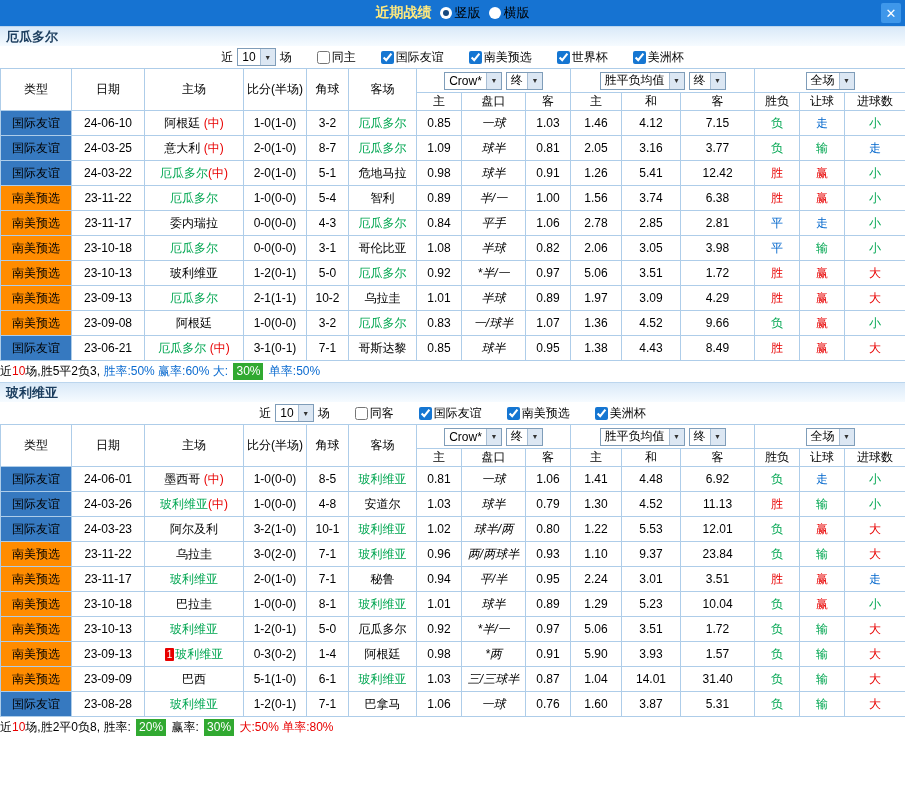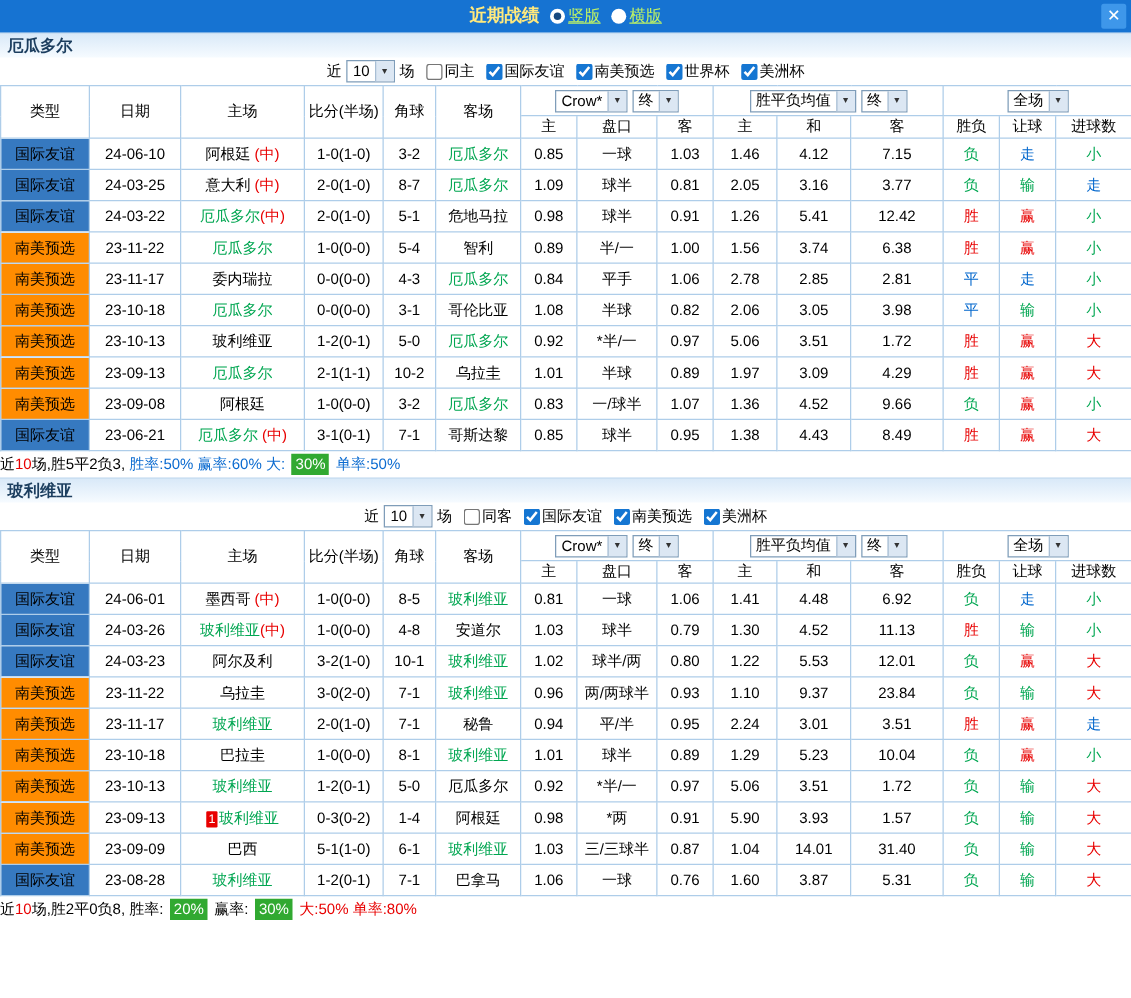--- a/index.html
+++ b/index.html
@@ -7,36 +7,36 @@
   body {
     font-family: "Liberation Sans", "DejaVu Sans", sans-serif;
     background: #fff; overflow: hidden;
   }
   .app { width: 905px; height: 798px; display: flex; flex-direction: column; background: #fff; }
 
   
   .topbar { flex: none; height: 26px; background: #1673d2; display: flex; align-items: center; position: relative; }
   .topcenter { margin: 0 auto; display: flex; align-items: center; gap: 8px; }
   .bartitle { color: #ffe97d; font-weight: bold; font-size: 14px; }
-  .radio { display: inline-flex; align-items: center; gap: 3px; color: #bef264; font-size: 13px; cursor: pointer; text-decoration: underline; }
+  .radio { display: inline-flex; align-items: center; gap: 3px; color: #000000; font-size: 13px; cursor: pointer; }
   .rd { width: 12px; height: 12px; border-radius: 50%; background: #fff; display: inline-block; position: relative; flex: none; }
   .rd.sel::after { content: ""; position: absolute; left: 3px; top: 3px; width: 6px; height: 6px; border-radius: 50%; background: #17497f; }
   .closebtn { position: absolute; right: 4px; top: 3px; width: 20px; height: 20px; background: #3e97ea;
     color: #fff; font-size: 13px; font-weight: bold; display: flex; align-items: center; justify-content: center;
     border-radius: 2px; cursor: pointer; }
   .bottombar { flex: none; margin-top: auto; height: 20px; background: #1673d2; display: flex; align-items: center;
     justify-content: center; gap: 8px; overflow: hidden; }
 
   
   .sec { flex: none; }
   .secbar { height: 20px; background: linear-gradient(#d9e9f8, #f6fbff); border-top: 1px solid #bcd6ee;
     display: flex; align-items: center; padding-left: 6px; }
   .secname { font-size: 13px; font-weight: bold; color: #1c3e5f; }
   .filterrow { height: 22px; display: flex; align-items: center; justify-content: center; gap: 4px; font-size: 12px; color: #000; }
-  .cb { display: inline-flex; align-items: center; gap: 2px; margin-left: 5px; cursor: pointer; font-size: 12px; }
+  .cb { display: inline-flex; align-items: center; gap: 2px; margin-left: 21px; cursor: pointer; font-size: 12px; }
   .cb input { width: 13px; height: 13px; accent-color: #1576d2; }
 
   
   .dd { display: inline-flex; align-items: stretch; border: 1px solid #7f9db9; background: #fff; height: 18px;
     font-size: 12px; cursor: pointer; vertical-align: middle; }
   .dd .t { padding: 0 4px; display: flex; align-items: center; white-space: nowrap; }
   .dd .a { width: 15px; background: #dce7f3; border-left: 1px solid #a8bed4; color: #333; font-size: 7px;
     display: flex; align-items: center; justify-content: center; flex: none; }
 
   
@@ -44,21 +44,21 @@
   .grid th, .grid td { border: 1px solid #aecde9; text-align: center; padding: 0; overflow: hidden; white-space: nowrap; }
   .grid th { font-weight: normal; color: #000; background: #fff; }
   tr.h1 th { height: 24px; }
   tr.h2 th { height: 18px; }
   .ddcell .dd { margin: 0 2px; }
   tr.datarow td { height: 25px; color: #000; background: #fff; }
   td.type { color: #fff; }
   td.type.f { background: #3679c0; }
   td.type.q { background: #ff8c00; }
   td.score { color: #e80000; }
-  td.hcap  { color: #e80000; }
+  td.hcap  { color: #e80000; font-style: italic; }
   td.draw  { color: #0066cc; }
   td.res.r { color: #e80000; }
   td.res.g { color: #00a651; }
   td.res.b { color: #0066cc; }
   .tg { color: #00a651; }
   .tn { color: #000; text-align: center; }
   .neutral { color: #e80000; }
   .badge { background: #e80000; color: #fff; font-size: 10px; line-height: 13px; padding: 0 2px; margin-right: 1px;
     display: inline-block; border-radius: 1px; }
 

